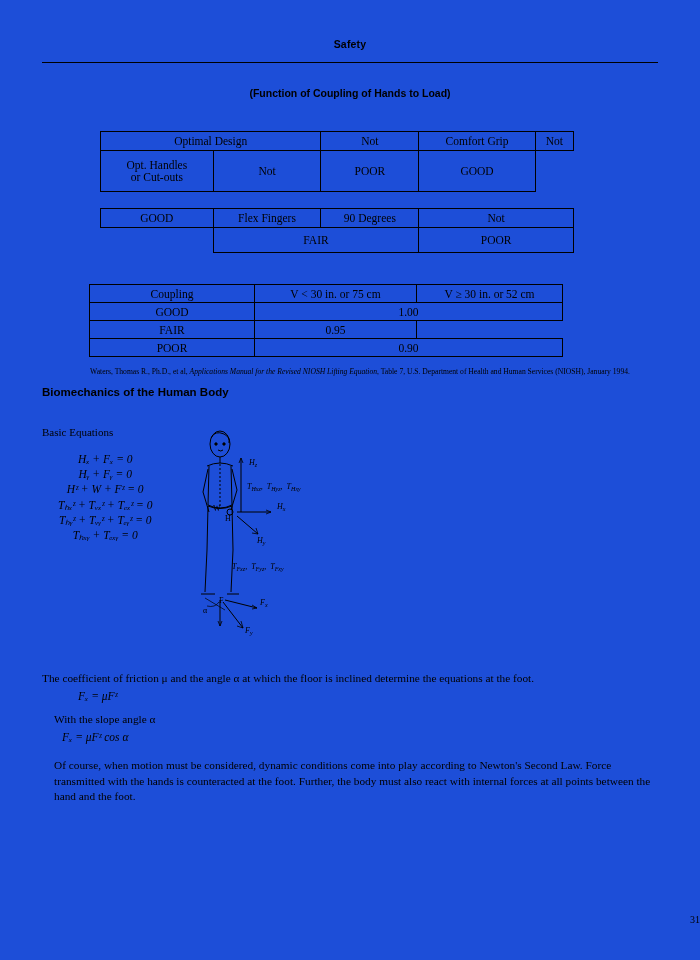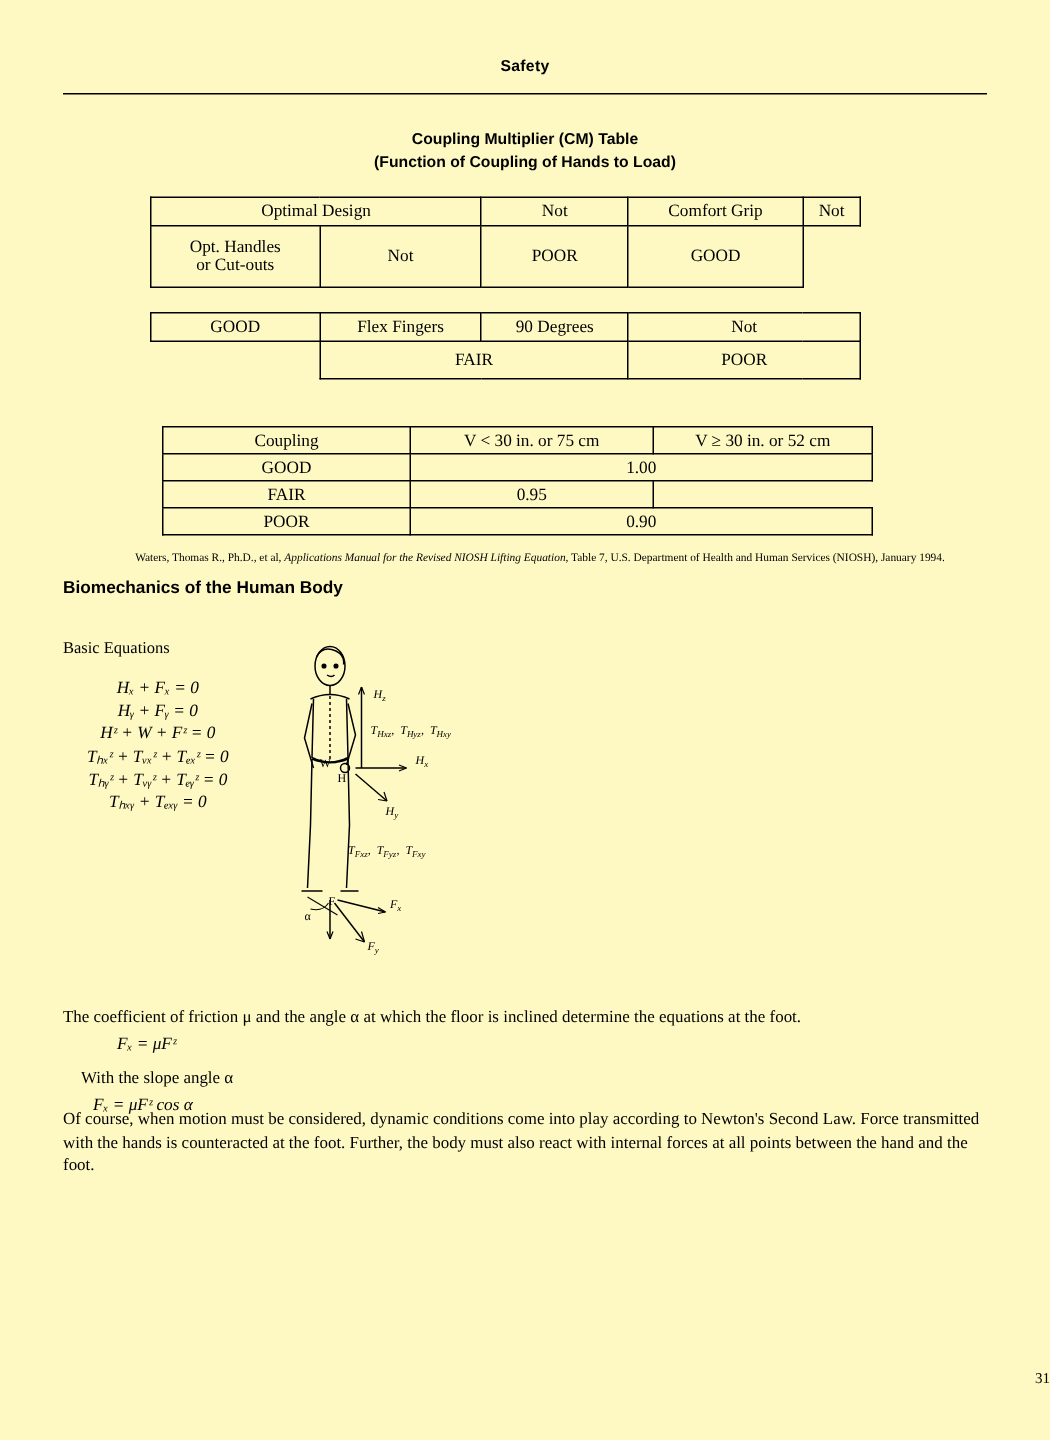--- a/index.html
+++ b/index.html
@@ -13,21 +13,21 @@
     font-family: "Liberation Serif", serif;
     color: #000000;
     position: relative;
     overflow: hidden;
   }
   .page {
     position: absolute;
     left: 0; top: 0;
     width: 700px;
     height: 960px;
-    background: #fef9c3;
+    background: #1d4ed8;
   }
   
   .header {
     position: absolute;
     left: 0; right: 0;
     top: 38px;
     text-align: center;
     font-family: "Liberation Sans", sans-serif;
     font-weight: bold;
     font-size: 10.5px;
@@ -70,21 +70,21 @@
     height: 16px;
   }
   .cm-table .tall { height: 38px; }
   .cm-table .tall2 { height: 22px; }
   .cm-table .empty-row td { height: 14px; }
   .cell-nobord { border: none !important; }
 
   
   .mult-table {
     position: absolute;
-    left: 108px;
+    left: 89px;
     top: 284px;
     width: 474px;
     border-collapse: collapse;
     font-size: 11.5px;
     font-family: "Liberation Serif", serif;
   }
   .mult-table td {
     border: 1px solid #000;
     text-align: center;
     padding: 1px 2px;
@@ -156,42 +156,41 @@
     right: 42px;
     font-size: 11.3px;
     line-height: 15.5px;
     text-align: left;
     font-family: "Liberation Serif", serif;
   }
   .p1 { top: 671px; }
   .eq-inline1 { position: absolute; left: 62px; top: 690px; font-size: 11.5px; font-style: italic; margin-left: 16px; }
   .p2 { top: 712px; margin-left: 12px; }
   .eq-inline2 { position: absolute; left: 62px; top: 731px; font-size: 11.5px; font-style: italic; }
-  .p3 { top: 739px; }
+  .p3 { top: 758px; margin-left: 12px; }
 
   
   .page-number {
     position: absolute;
     left: 0; right: 0;
     top: 914px;
     text-align: right;
     font-size: 10px;
     font-family: "Liberation Serif", serif;
   }
 </style>
 </head>
 <body>
 
 <div class="page">
 
   <div class="header">Safety</div>
   <div class="header-rule"></div>
 
   <div class="table-title">
-    <div>Coupling Multiplier (CM) Table</div>
     <div>(Function of Coupling of Hands to Load)</div>
   </div>
 
   <table class="cm-table">
     <tbody>
     <tr>
       <td colspan="2">Optimal Design</td>
       <td>Not</td>
       <td>Comfort Grip</td>
       <td>Not</td>

